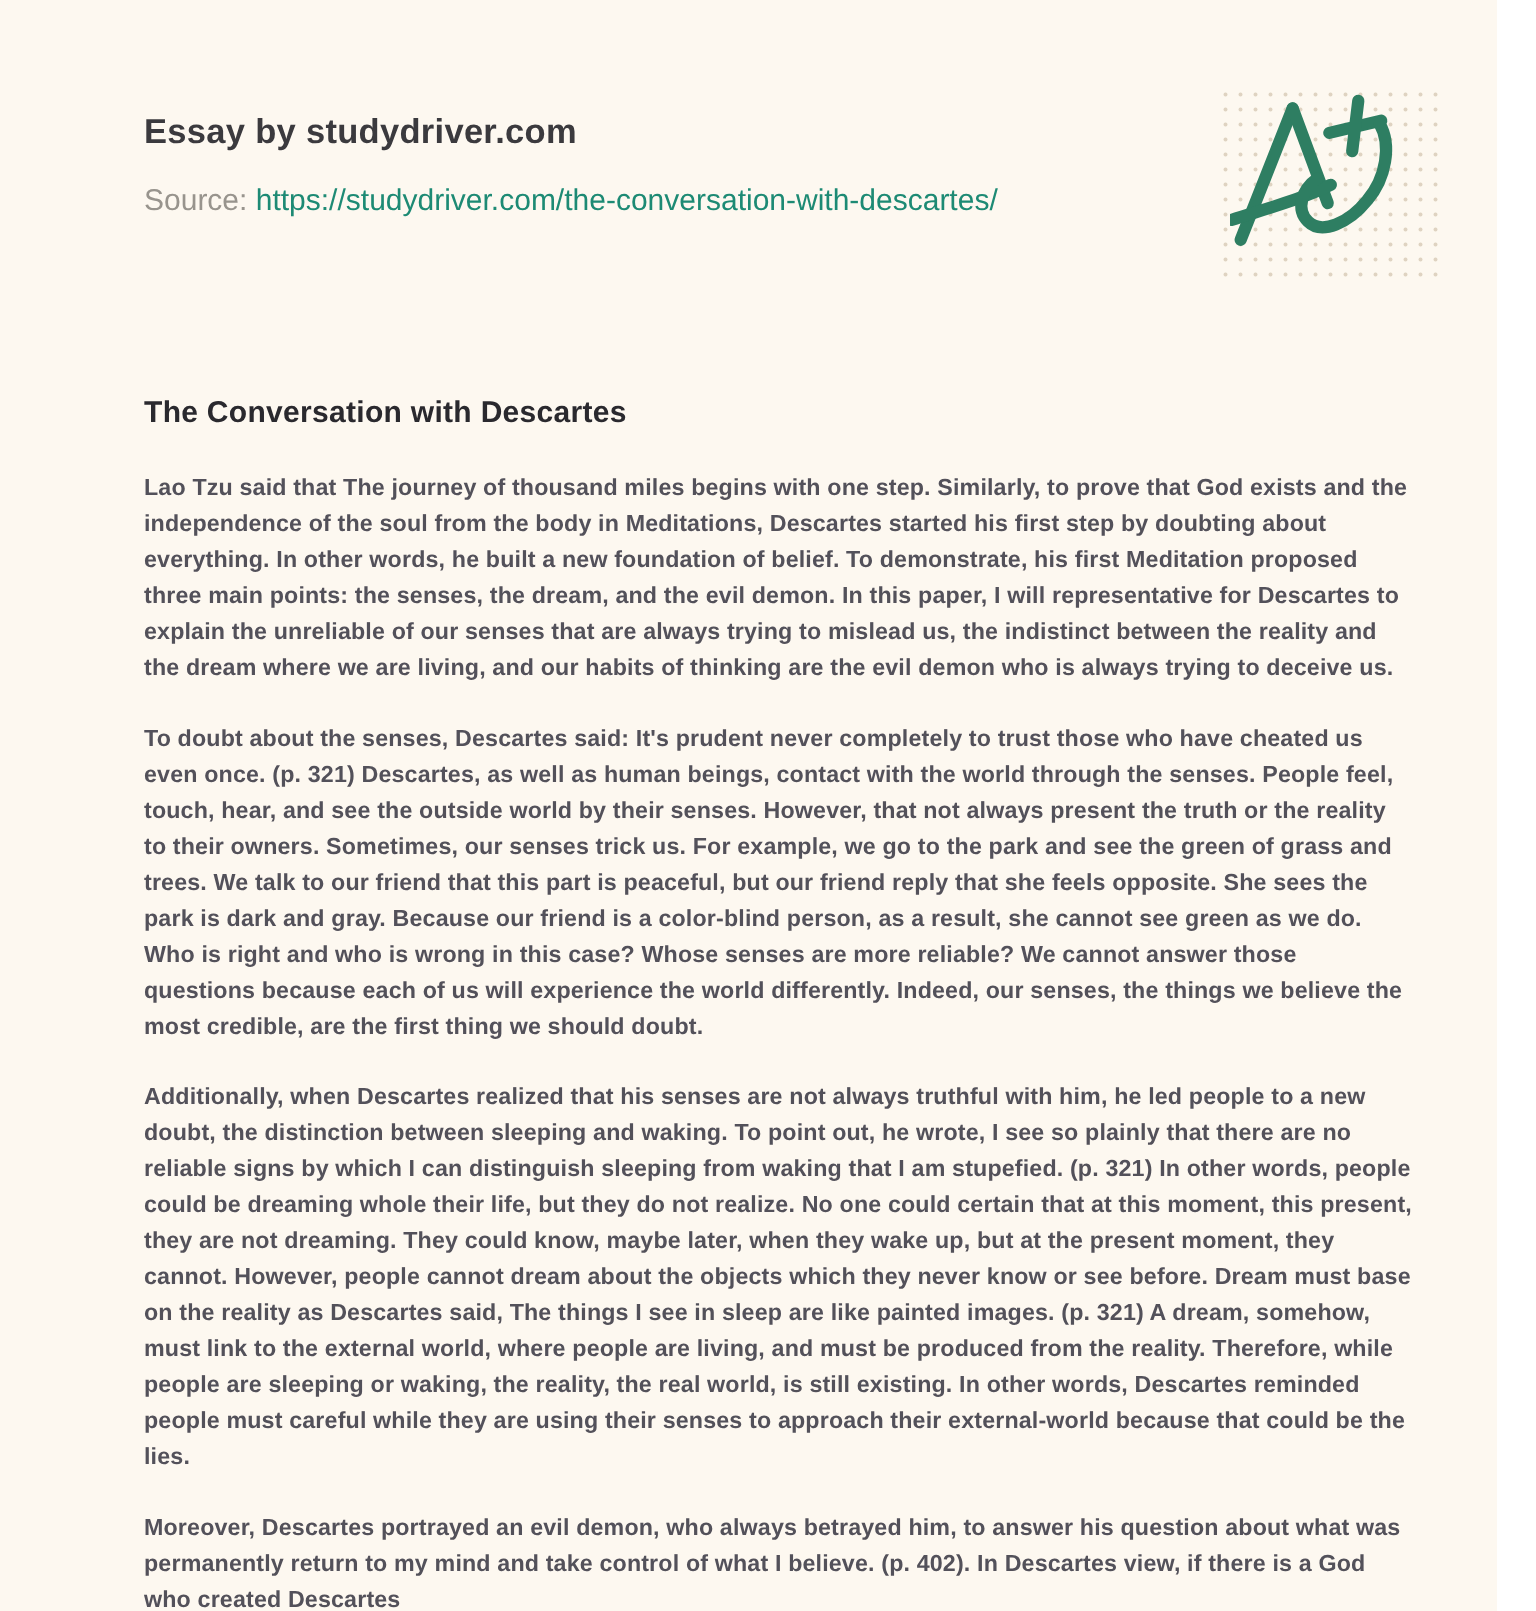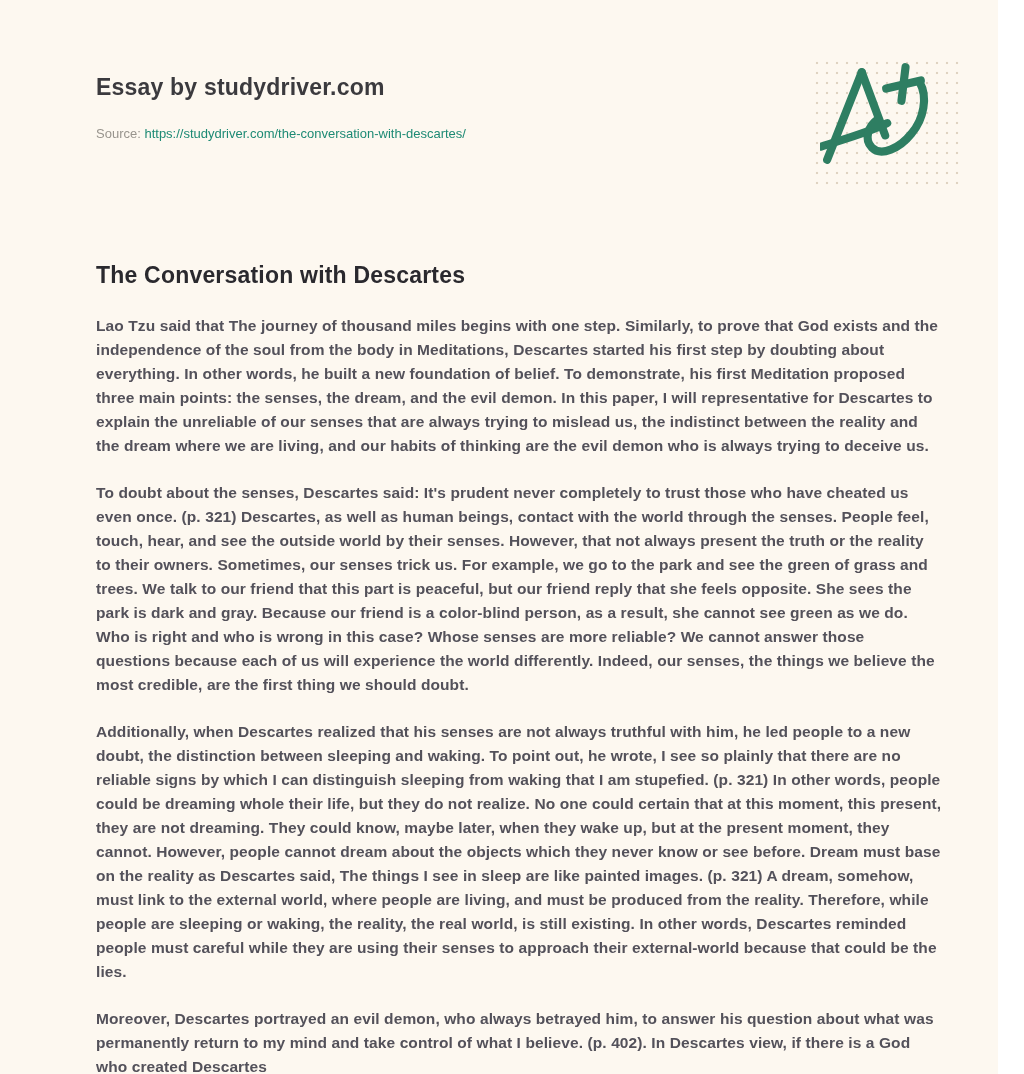--- a/index.html
+++ b/index.html
@@ -18,21 +18,21 @@
   .doc-header-title {
     font-size: 23px;
     line-height: 28px;
     font-weight: 700;
     color: #3b3a3e;
     letter-spacing: 0.2px;
   }
 
   .source-line {
     margin-top: 22px;
-    font-size: 13px;
+    font-size: 20px;
     line-height: 22px;
   }
   .source-label { color: #98948d; }
   .source-link {
     color: #1d8a74;
     text-decoration: none;
     cursor: pointer;
   }
 
   .dot-grid {
@@ -56,21 +56,21 @@
   }
   .logo path {
     fill: none;
     stroke: #2e7e62;
     stroke-width: 8;
     stroke-linecap: round;
   }
 
   .article-title {
     margin-top: 112px;
-    font-size: 23px;
+    font-size: 20px;
     line-height: 36px;
     font-weight: 700;
     color: #2a292e;
     letter-spacing: 0.2px;
   }
 
   .body-copy { margin-top: 21px; font-weight: bold; }
 
   .body-copy p {
     font-size: 15.5px;

